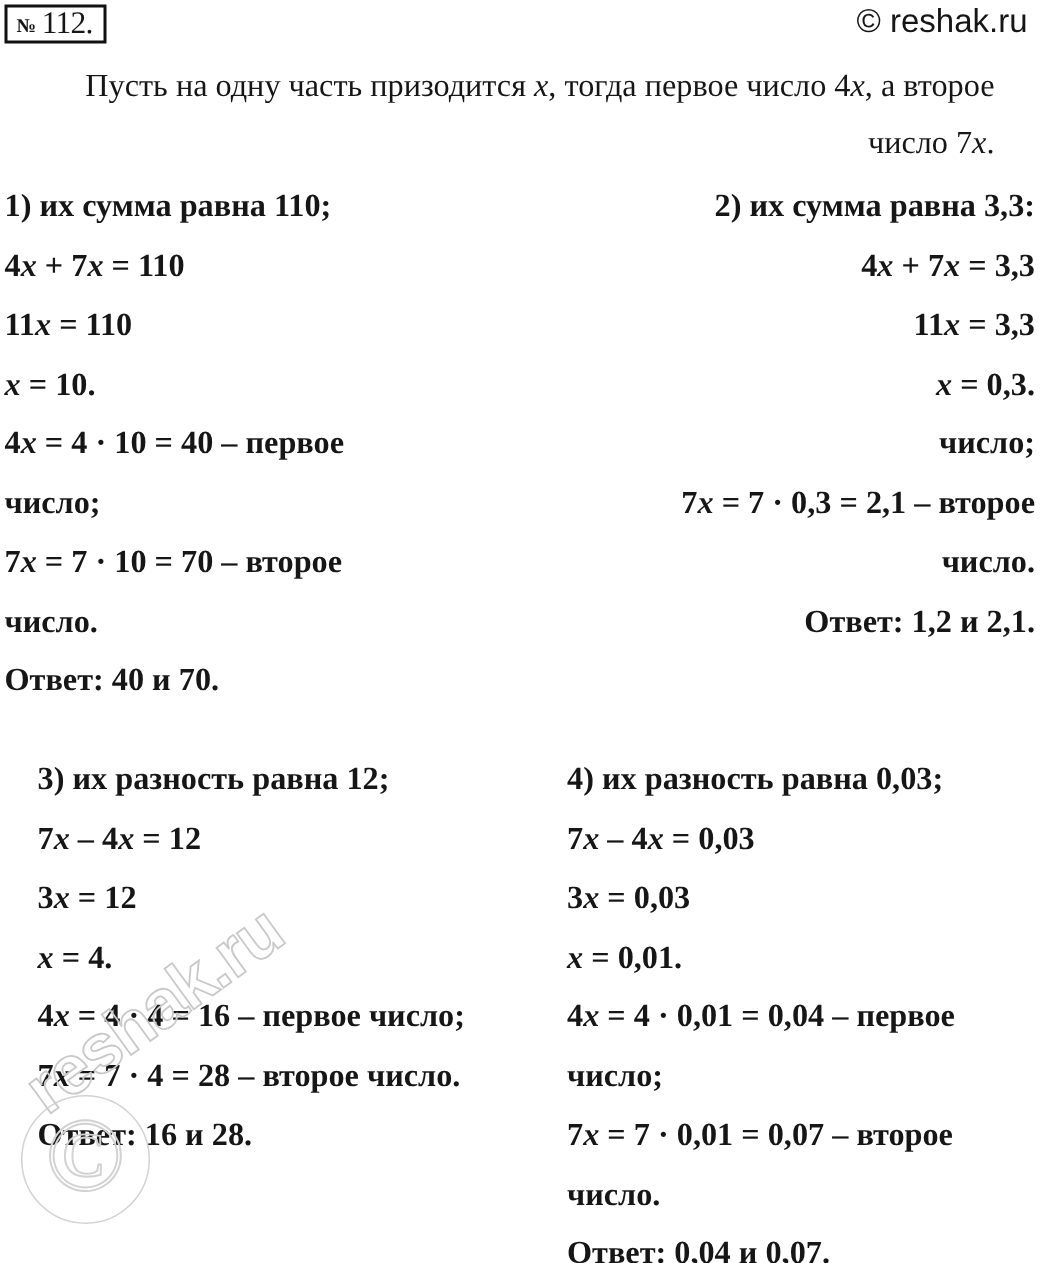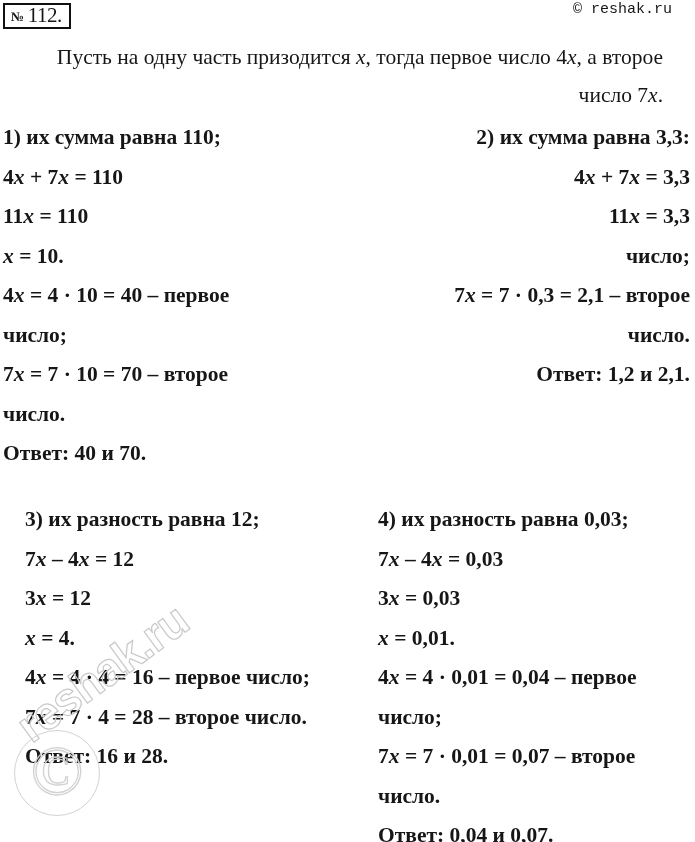--- a/index.html
+++ b/index.html
@@ -42,24 +42,24 @@
     position: relative;
     top: -1px;
   }
   .num-box .nb-val {
     font-size: 21px;
     font-weight: normal;
     letter-spacing: -0.5px;
   }
   .site-mark {
     position: absolute;
-    right: 23px;
+    right: 10px;
     top: 1px;
-    font-size: 15px;
-    font-family: Liberation Mono, monospace;
+    font-size: 22px;
+    font-family: Liberation Sans, sans-serif;
     white-space: nowrap;
   }
 
   
   .intro {
     position: absolute;
     left: 3px;
     top: 38px;
     width: 660px;
     font-size: 21.5px;
@@ -149,20 +149,21 @@
   <div class="ln">число;</div>
   <div class="ln">7<i class="var">x</i> = 7 · 10 = 70 – второе</div>
   <div class="ln">число.</div>
   <div class="ans">Ответ: 40 и 70.</div>
 </div>
 
 <div class="col" id="block2">
   <div class="ln">2) их сумма равна 3,3:</div>
   <div class="ln">4<i class="var">x</i> + 7<i class="var">x</i> = 3,3</div>
   <div class="ln">11<i class="var">x</i> = 3,3</div>
+  <div class="ln"><i class="var">x</i> = 0,3.</div>
   <div class="ln">число;</div>
   <div class="ln">7<i class="var">x</i> = 7 · 0,3 = 2,1 – второе</div>
   <div class="ln">число.</div>
   <div class="ans">Ответ: 1,2 и 2,1.</div>
 </div>
 
 <div class="col" id="block3">
   <div class="ln">3) их разность равна 12;</div>
   <div class="ln">7<i class="var">x</i> – 4<i class="var">x</i> = 12</div>
   <div class="ln">3<i class="var">x</i> = 12</div>

